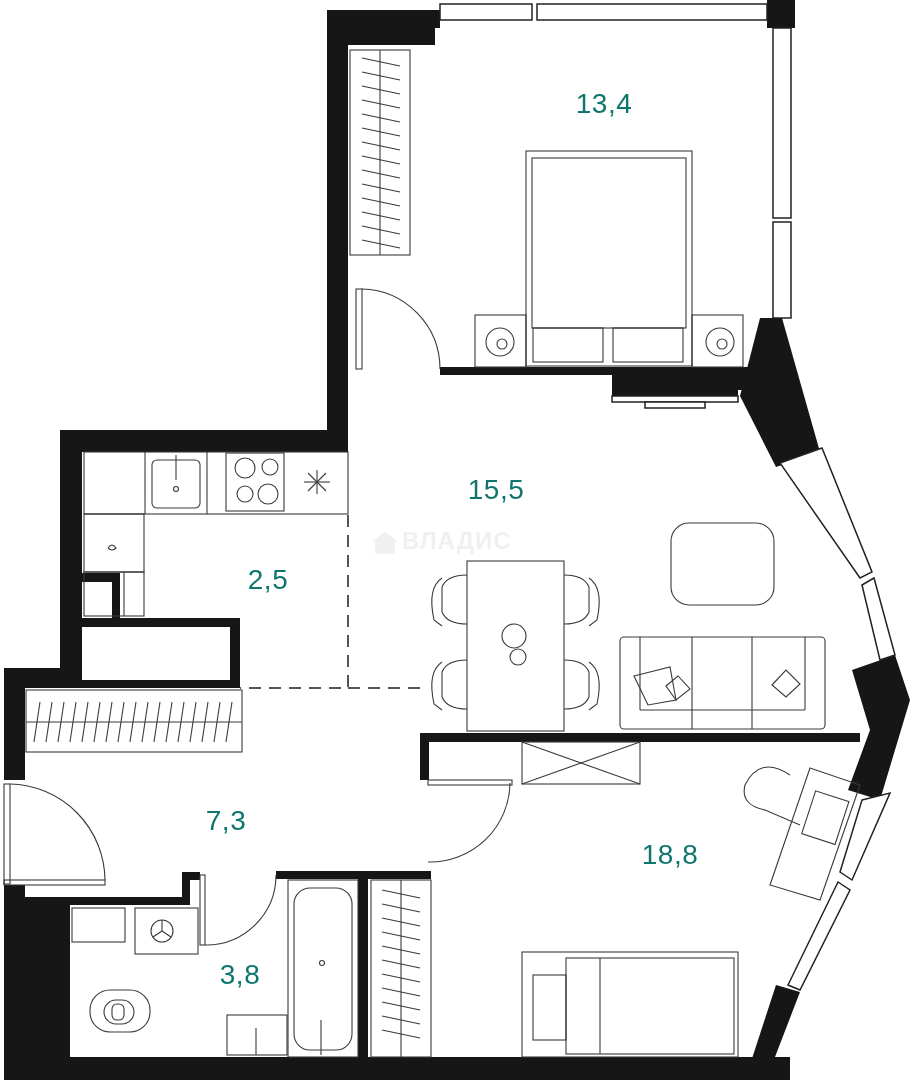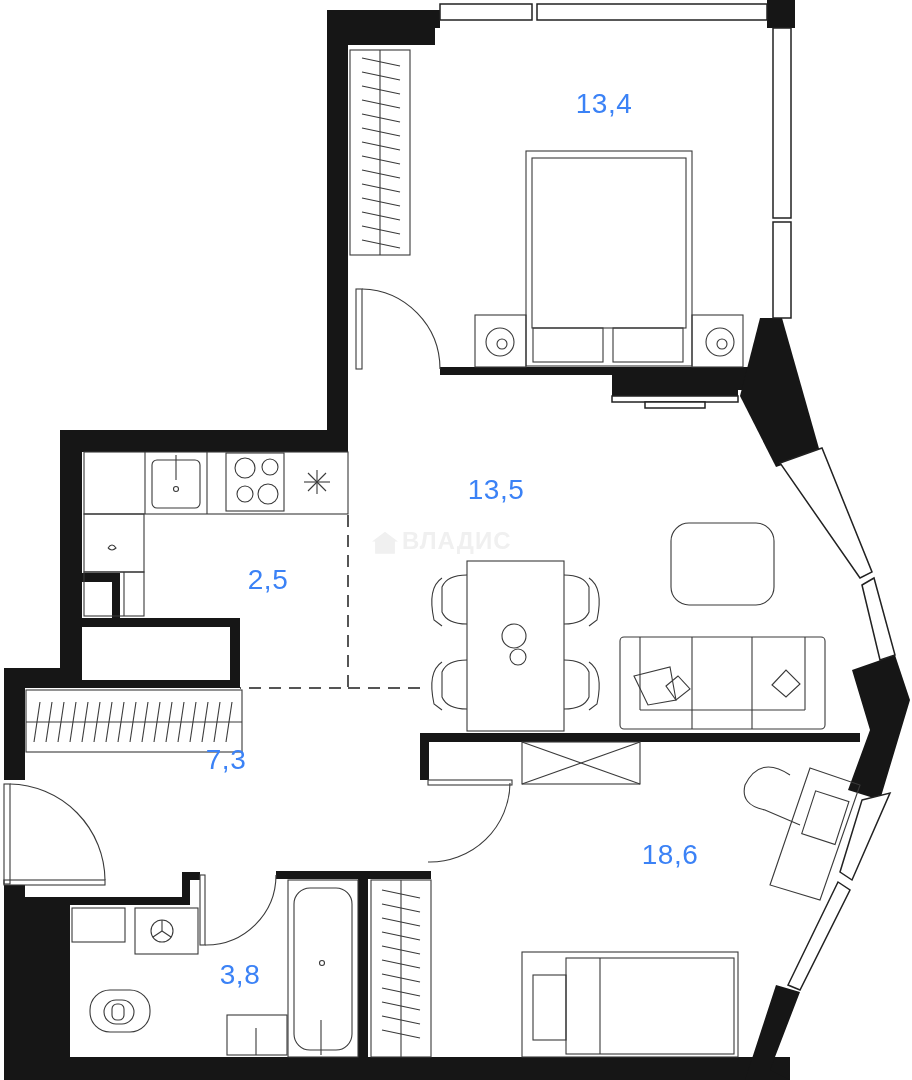--- a/index.html
+++ b/index.html
@@ -2,21 +2,21 @@
 <html><head>
 <meta charset="utf-8">
 <style>
   html, body { margin: 0; padding: 0; background: #ffffff; }
   body { width: 912px; height: 1080px; position: relative; overflow: hidden; font-family: "Liberation Sans", sans-serif; }
   #plan { position: absolute; left: 0; top: 0; width: 912px; height: 1080px; }
   .wall { fill: #161616; }
   .thin { fill: none; stroke: #3a3a3a; stroke-width: 1.1; }
   .win { fill: #ffffff; stroke: #222; stroke-width: 1.5; }
   .dash { fill: none; stroke: #555; stroke-width: 2; stroke-dasharray: 12 8; }
-  .area-label { position: absolute; font-size: 28px; color: #3b82f6; letter-spacing: 0.5px; transform: translate(-50%, -50%); white-space: nowrap; }
+  .area-label { position: absolute; font-size: 28px; color: #0f766e; letter-spacing: 0.5px; transform: translate(-50%, -50%); white-space: nowrap; }
   .watermark { position: absolute; left: 372px; top: 527px; color: #f0f0f0; font-size: 24px; font-weight: bold; letter-spacing: 1px; }
   .watermark .wm-icon { display: inline-block; width: 26px; height: 22px; background: #f0f0f0; vertical-align: middle; margin-right: 4px; clip-path: polygon(50% 0, 100% 45%, 88% 45%, 88% 100%, 12% 100%, 12% 45%, 0 45%); }
 </style>
 </head>
 <body>
 
 <svg id="plan" viewBox="0 0 912 1080" xmlns="http://www.w3.org/2000/svg">
 
   <g>
 
@@ -232,17 +232,17 @@
     <line class="thin" x1="162" y1="931" x2="162" y2="920"></line>
     <line class="thin" x1="162" y1="931" x2="153" y2="937"></line>
     <line class="thin" x1="162" y1="931" x2="171" y2="937"></line>
     <rect class="thin" x="72" y="908" width="53" height="34"></rect>
   </g>
 </svg>
 
 <div class="watermark"><span class="wm-icon"></span><span>ВЛАДИС</span></div>
 
 <div class="area-label" style="left:604px;top:104px;">13,4</div>
-<div class="area-label" style="left:496px;top:490px;">13,5</div>
+<div class="area-label" style="left:496px;top:490px;">15,5</div>
 <div class="area-label" style="left:268px;top:580px;">2,5</div>
-<div class="area-label" style="left:226px;top:760px;">7,3</div>
-<div class="area-label" style="left:670px;top:855px;">18,6</div>
+<div class="area-label" style="left:226px;top:821px;">7,3</div>
+<div class="area-label" style="left:670px;top:855px;">18,8</div>
 <div class="area-label" style="left:240px;top:975px;">3,8</div>
 
 </body></html>

